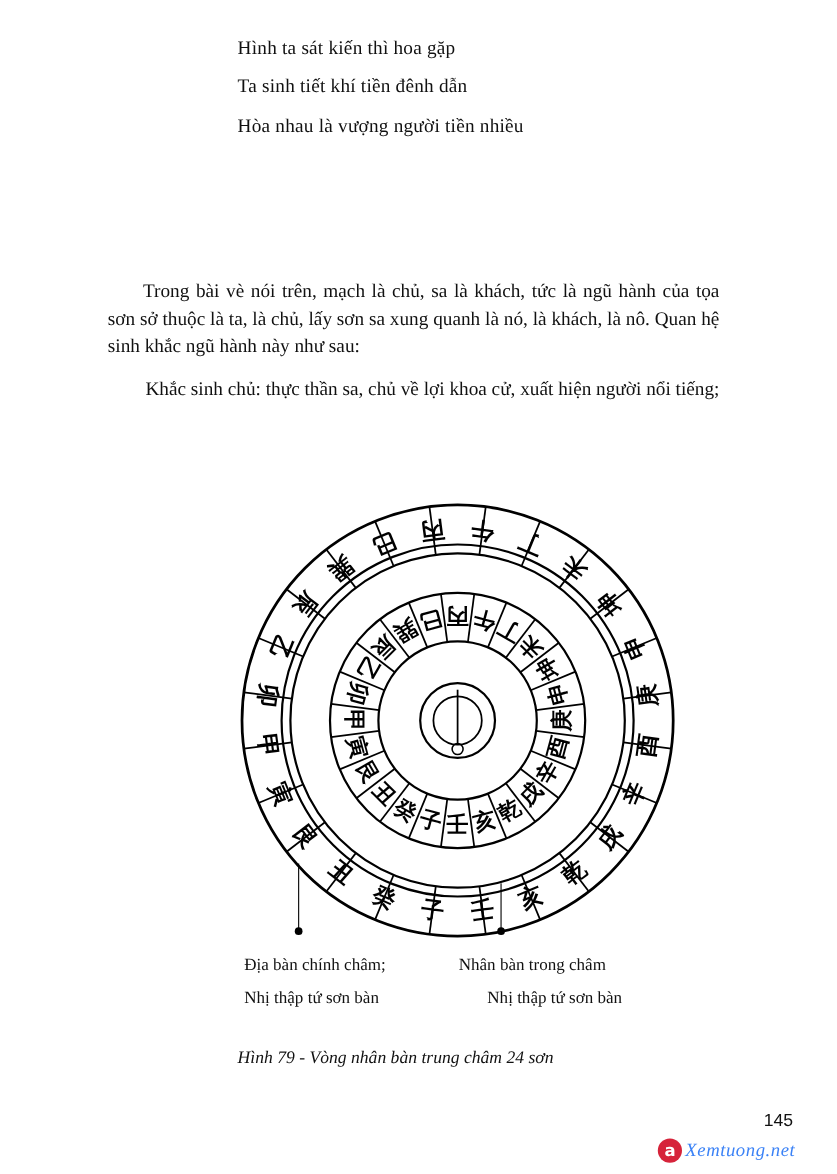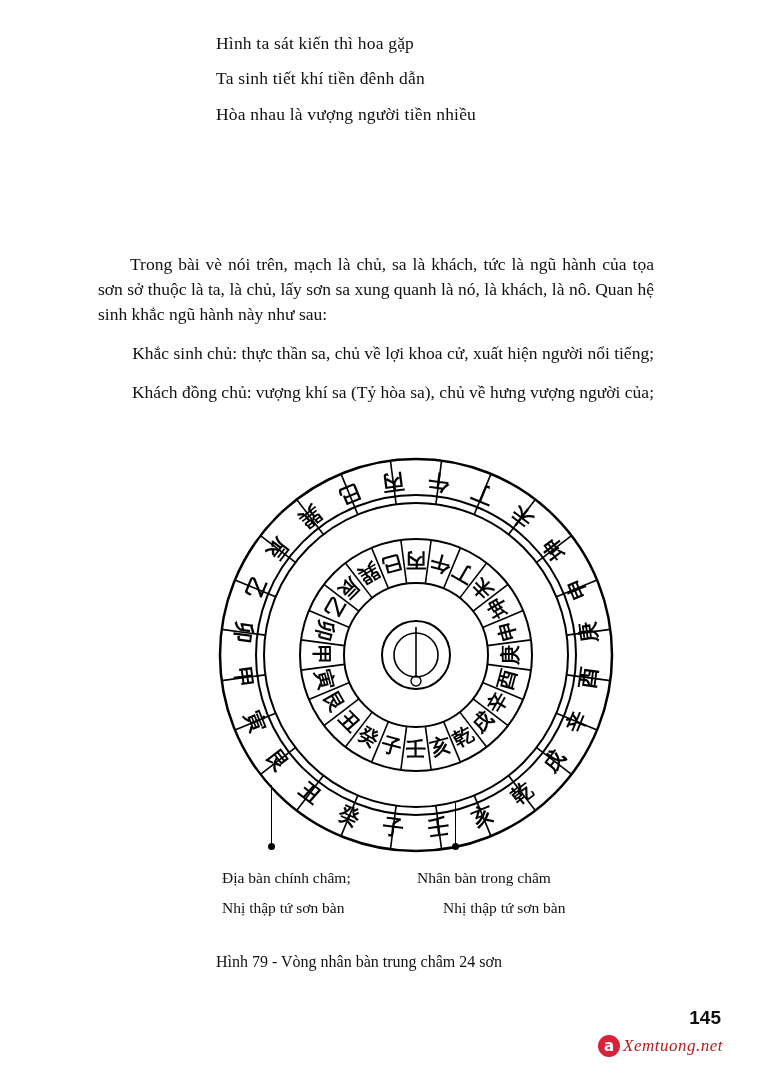--- a/index.html
+++ b/index.html
@@ -93,20 +93,21 @@
   .lbl-left  { left: 222px; top: 412px; }
   .lbl-left2 { left: 222px; top: 442px; }
   .lbl-right { left: 417px; top: 412px; }
   .lbl-right2{ left: 443px; top: 442px; }
 
   .fig-caption {
     position: absolute;
     left: 216px;
     top: 498px;
     font-size: 16px;
+    font-style: italic;
     white-space: nowrap;
   }
 
   
   .leader-dot {
     position: absolute;
     width: 7px;
     height: 7px;
     border-radius: 50%;
     background: #000;
@@ -115,22 +116,22 @@
     position: absolute;
     width: 1px;
     background: #000;
   }
 
   
   .page-number {
     position: absolute;
     right: 40px;
     bottom: 38px;
-    font-size: 19px;
-    font-weight: bold;
+    font-size: 16px;
+    font-weight: normal;
     font-family: "Liberation Sans", sans-serif;
   }
   .watermark {
     position: absolute;
     right: 38px;
     bottom: 10px;
     display: flex;
     align-items: center;
     gap: 3px;
   }
@@ -138,42 +139,41 @@
     width: 22px; height: 22px;
     border-radius: 50%;
     background: #d6233a;
     color: #fff;
     font-family: "DejaVu Sans", sans-serif;
     font-size: 15px;
     font-weight: bold;
     display: flex; align-items: center; justify-content: center;
   }
   .wm-text {
-    color: #b91c1c;
+    color: #3b82f6;
     font-family: "Liberation Serif", serif;
     font-style: italic;
     font-size: 17px;
     letter-spacing: 0.5px;
   }
 </style>
 </head>
 <body>
 
 <div class="page">
 
   <div class="verse">
     <div class="verse-line">Hình ta sát kiến thì hoa gặp</div>
     <div class="verse-line">Ta sinh tiết khí tiền đênh dẫn</div>
     <div class="verse-line">Hòa nhau là vượng người tiền nhiều</div>
   </div>
 
   <div class="prose">
     <p class="para">Trong bài vè nói trên, mạch là chủ, sa là khách, tức là ngũ hành của tọa sơn sở thuộc là ta, là chủ, lấy sơn sa xung quanh là nó, là khách, là nô. Quan hệ sinh khắc ngũ hành này như sau:</p>
     <p class="para nojust">Khắc sinh chủ: thực thần sa, chủ về lợi khoa cử, xuất hiện người nổi tiếng;</p>
-    <p class="para nojust">Khách đồng chủ: vượng khí sa (Tỷ hòa sa), chủ về hưng vượng người của;</p>
   </div>
 
   <div class="figure">
 
     <div class="wheel-wrap">
       <svg class="wheel-svg" width="400" height="400" viewBox="0 0 400 400">
         <g fill="none" stroke="#000">
           <circle cx="200" cy="200" r="196" stroke-width="2.5"></circle>
           <circle cx="200" cy="200" r="160" stroke-width="2"></circle>
           <circle cx="200" cy="200" r="152" stroke-width="2"></circle>

